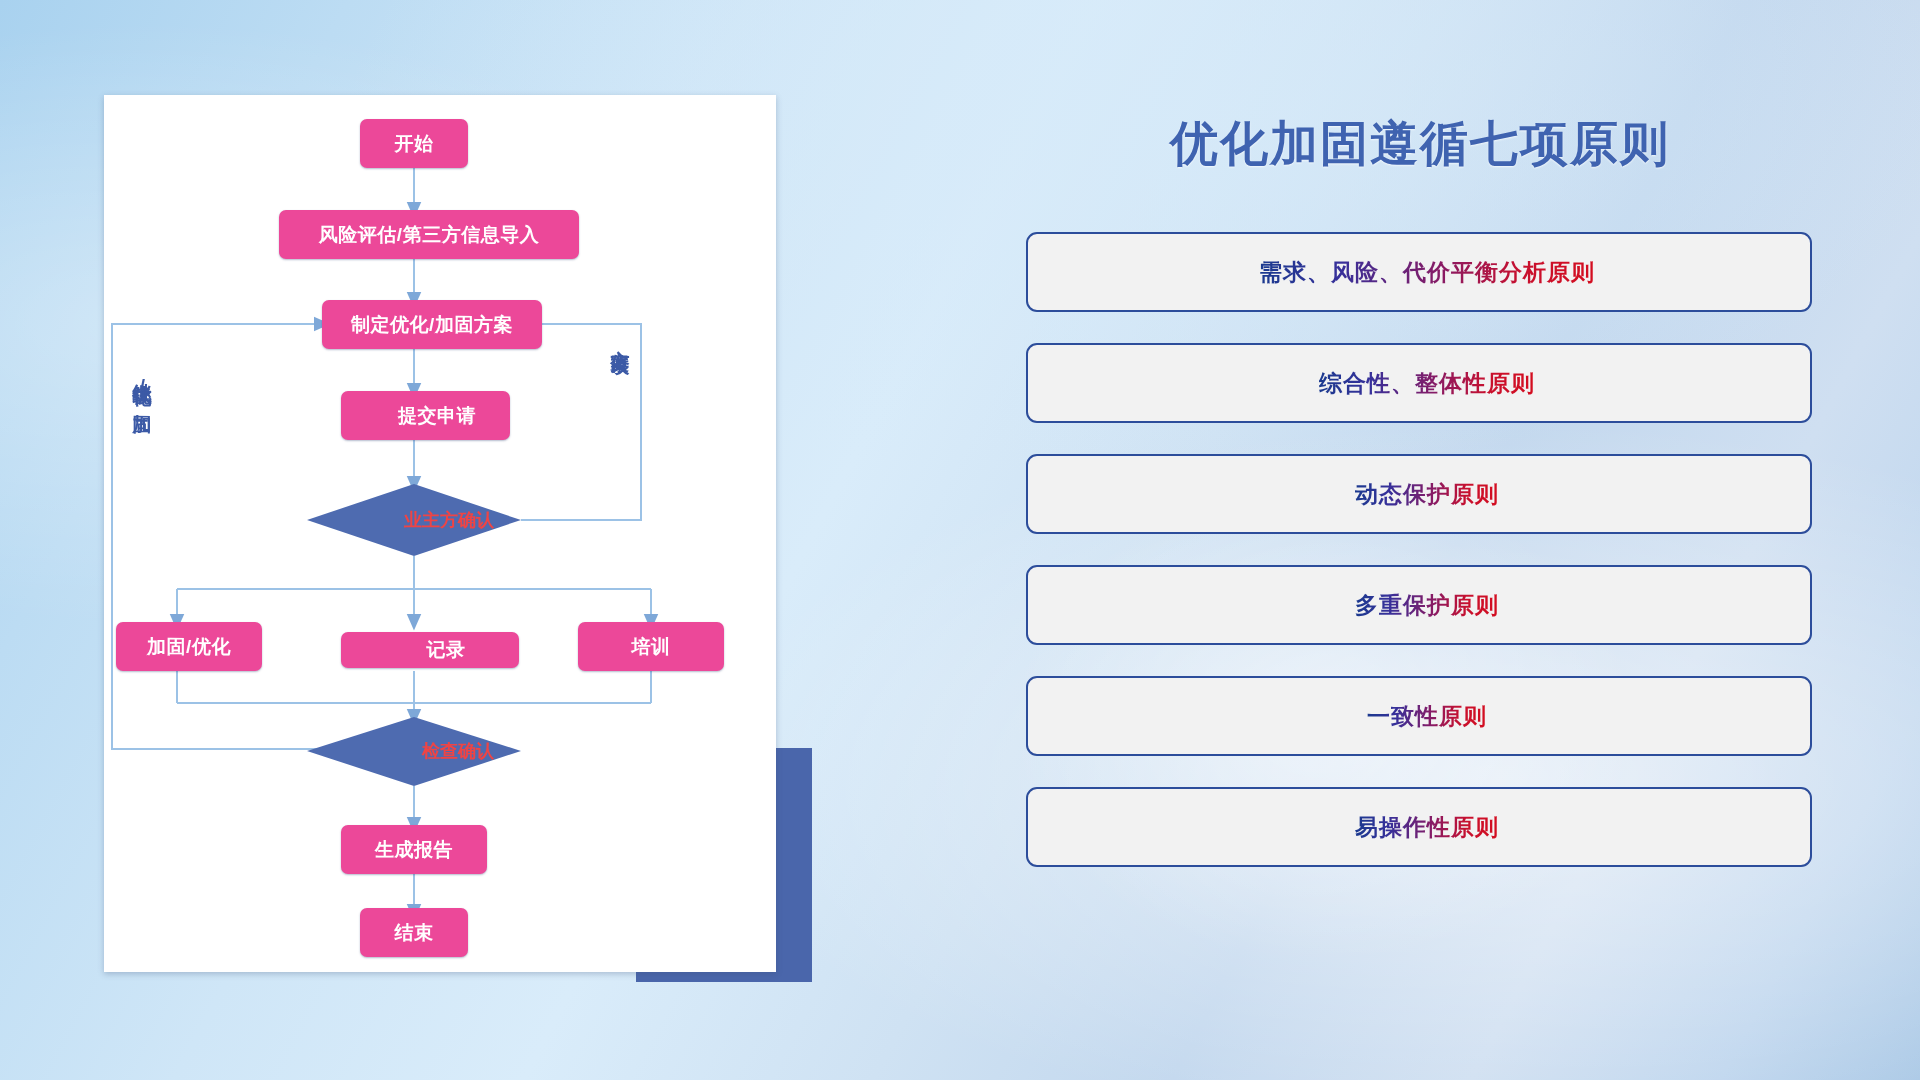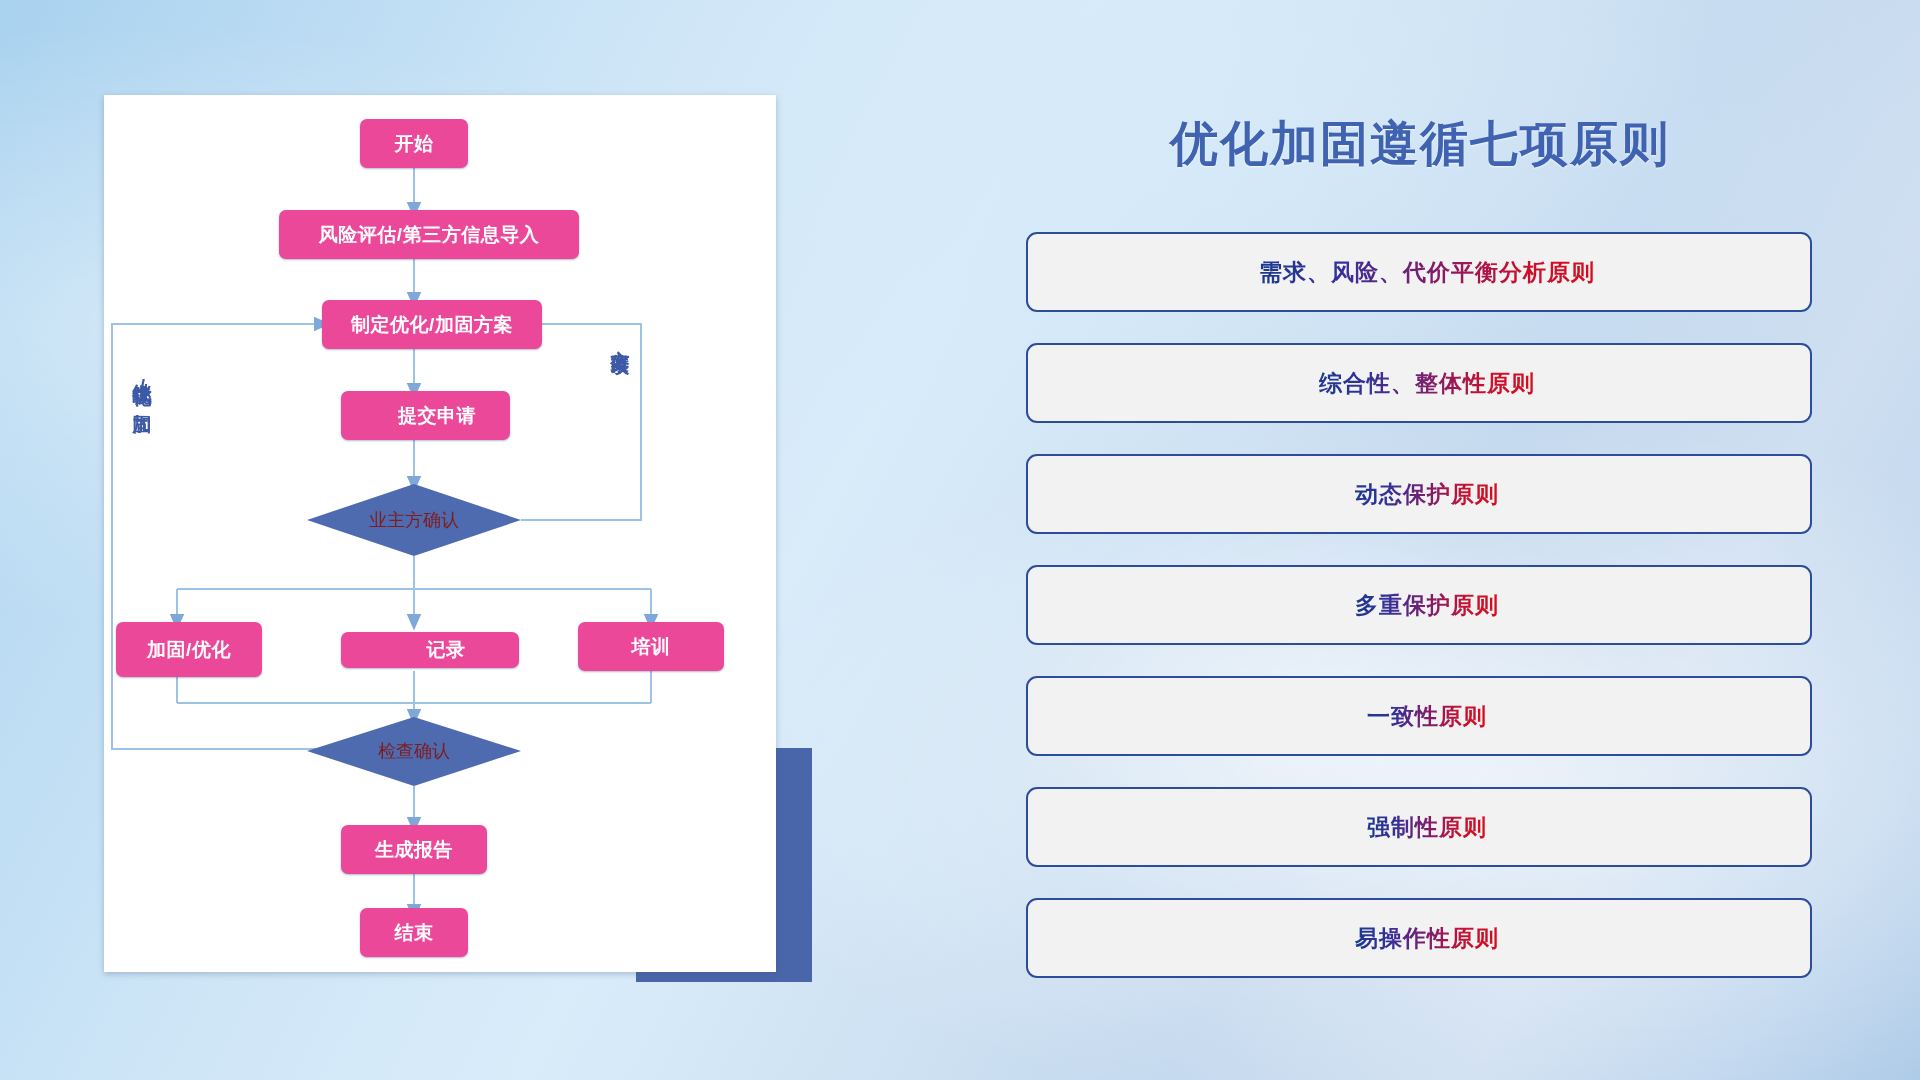--- a/index.html
+++ b/index.html
@@ -81,26 +81,26 @@
     align-items: center;
     justify-content: center;
     font-weight: bold;
     font-size: 19px;
     letter-spacing: 0.5px;
     box-shadow: 0 1px 2px rgba(40,60,110,0.35);
     white-space: nowrap;
   }
   .diamond-label {
     position: absolute;
-    color: #7f1d1d;
-    font-weight: normal;
+    color: #ef4444;
+    font-weight: bold;
     font-size: 18px;
     display: flex;
     align-items: center;
-    justify-content: center;
+    justify-content: flex-end;
     white-space: nowrap;
     pointer-events: none;
   }
   .vlabel {
     position: absolute;
     color: #3c5aa6;
     font-weight: bold;
     font-size: 19px;
     writing-mode: vertical-rl;
     text-orientation: upright;
@@ -235,21 +235,21 @@
     </div>
 
     <div class="node" style="left:237px; top:296px; width:146px; height:49px;padding-left:23px;">
       <span>提交申请</span>
     </div>
 
     <div class="diamond-label" style="left:230px; top:405px; width:160px; height:40px;">
       <span>业主方确认</span>
     </div>
 
-    <div class="node" style="left:12px; top:527px; width:146px; height:55px;">
+    <div class="node" style="left:12px; top:527px; width:146px; height:49px;">
       <span>加固/优化</span>
     </div>
 
     <div class="node" style="left:237px; top:537px; width:146px; height:36px;padding-left:32px;">
       <span>记录</span>
     </div>
 
     <div class="node" style="left:474px; top:527px; width:146px; height:49px;">
       <span>培训</span>
     </div>
@@ -300,25 +300,20 @@
       <span class="principle-text">多重保护原则</span>
     </div>
   </div>
 
   <div class="principle-row">
     <div class="principle-card">
       <span class="principle-text">一致性原则</span>
     </div>
   </div>
 
-  <div class="principle-row">
-    <div class="principle-card">
-      <span class="principle-text">强制性原则</span>
-    </div>
-  </div>
 
   <div class="principle-row">
     <div class="principle-card">
       <span class="principle-text">易操作性原则</span>
     </div>
   </div>
 
 </div>
 
 </body></html>

